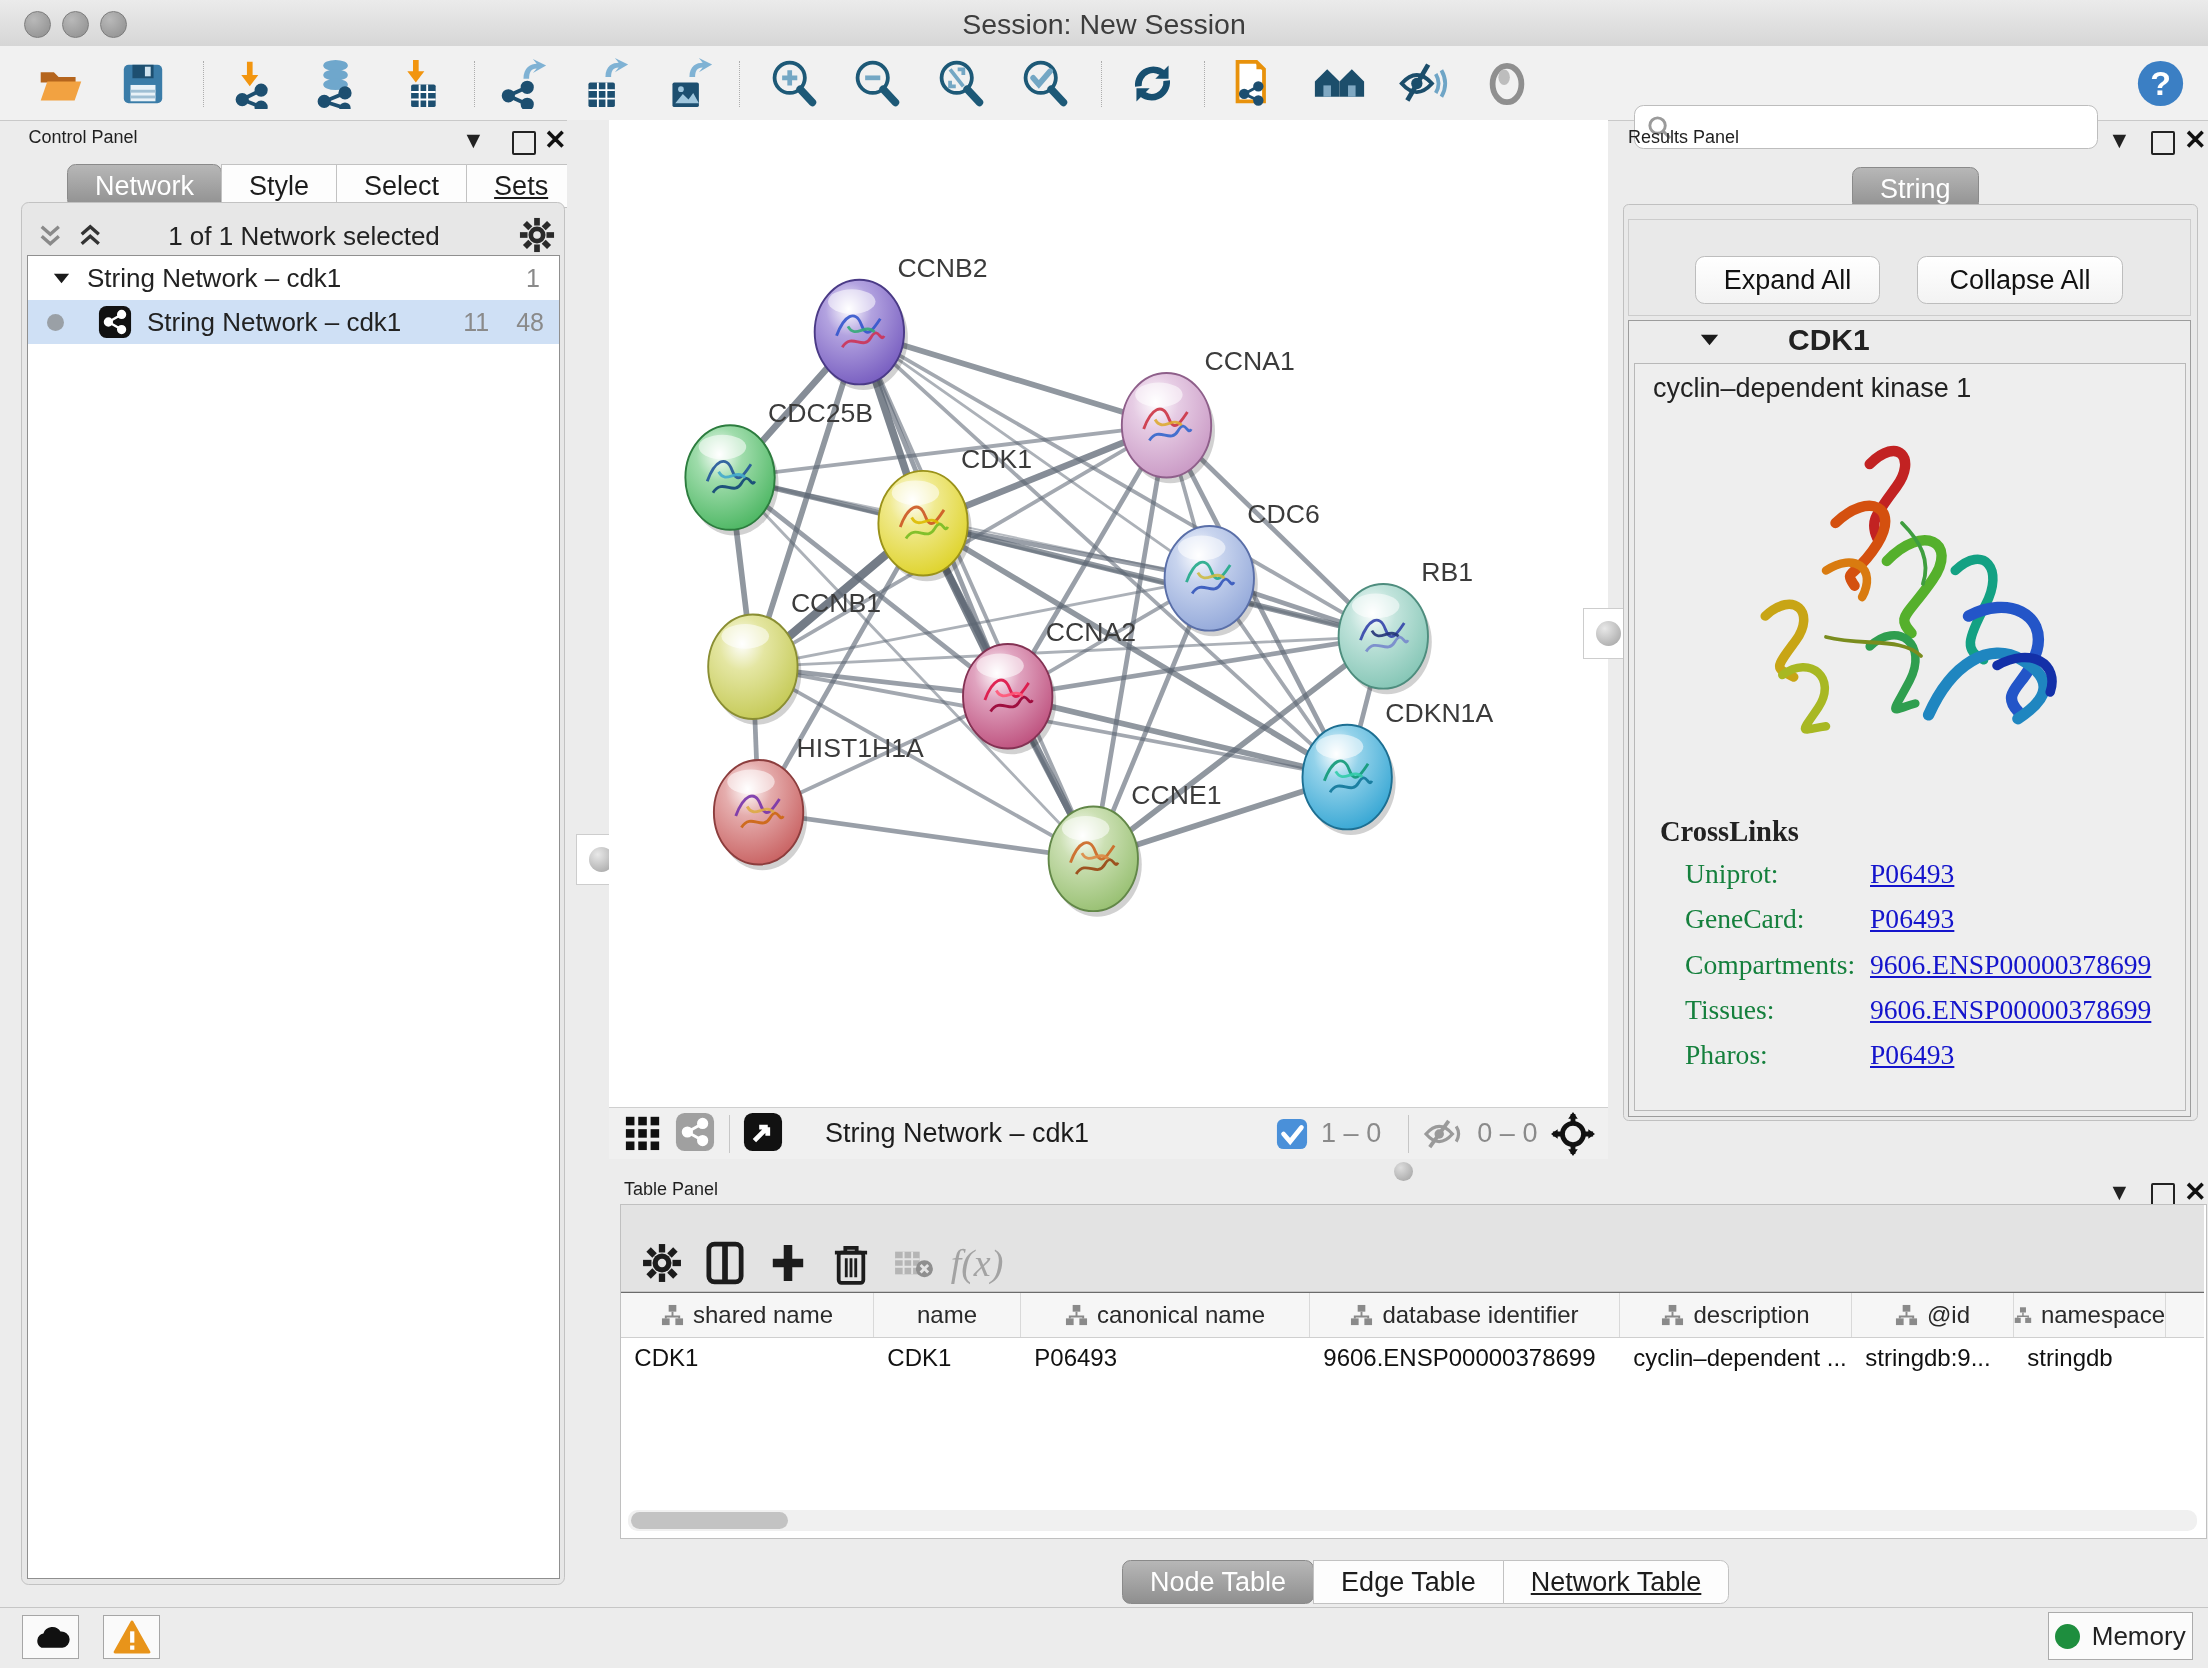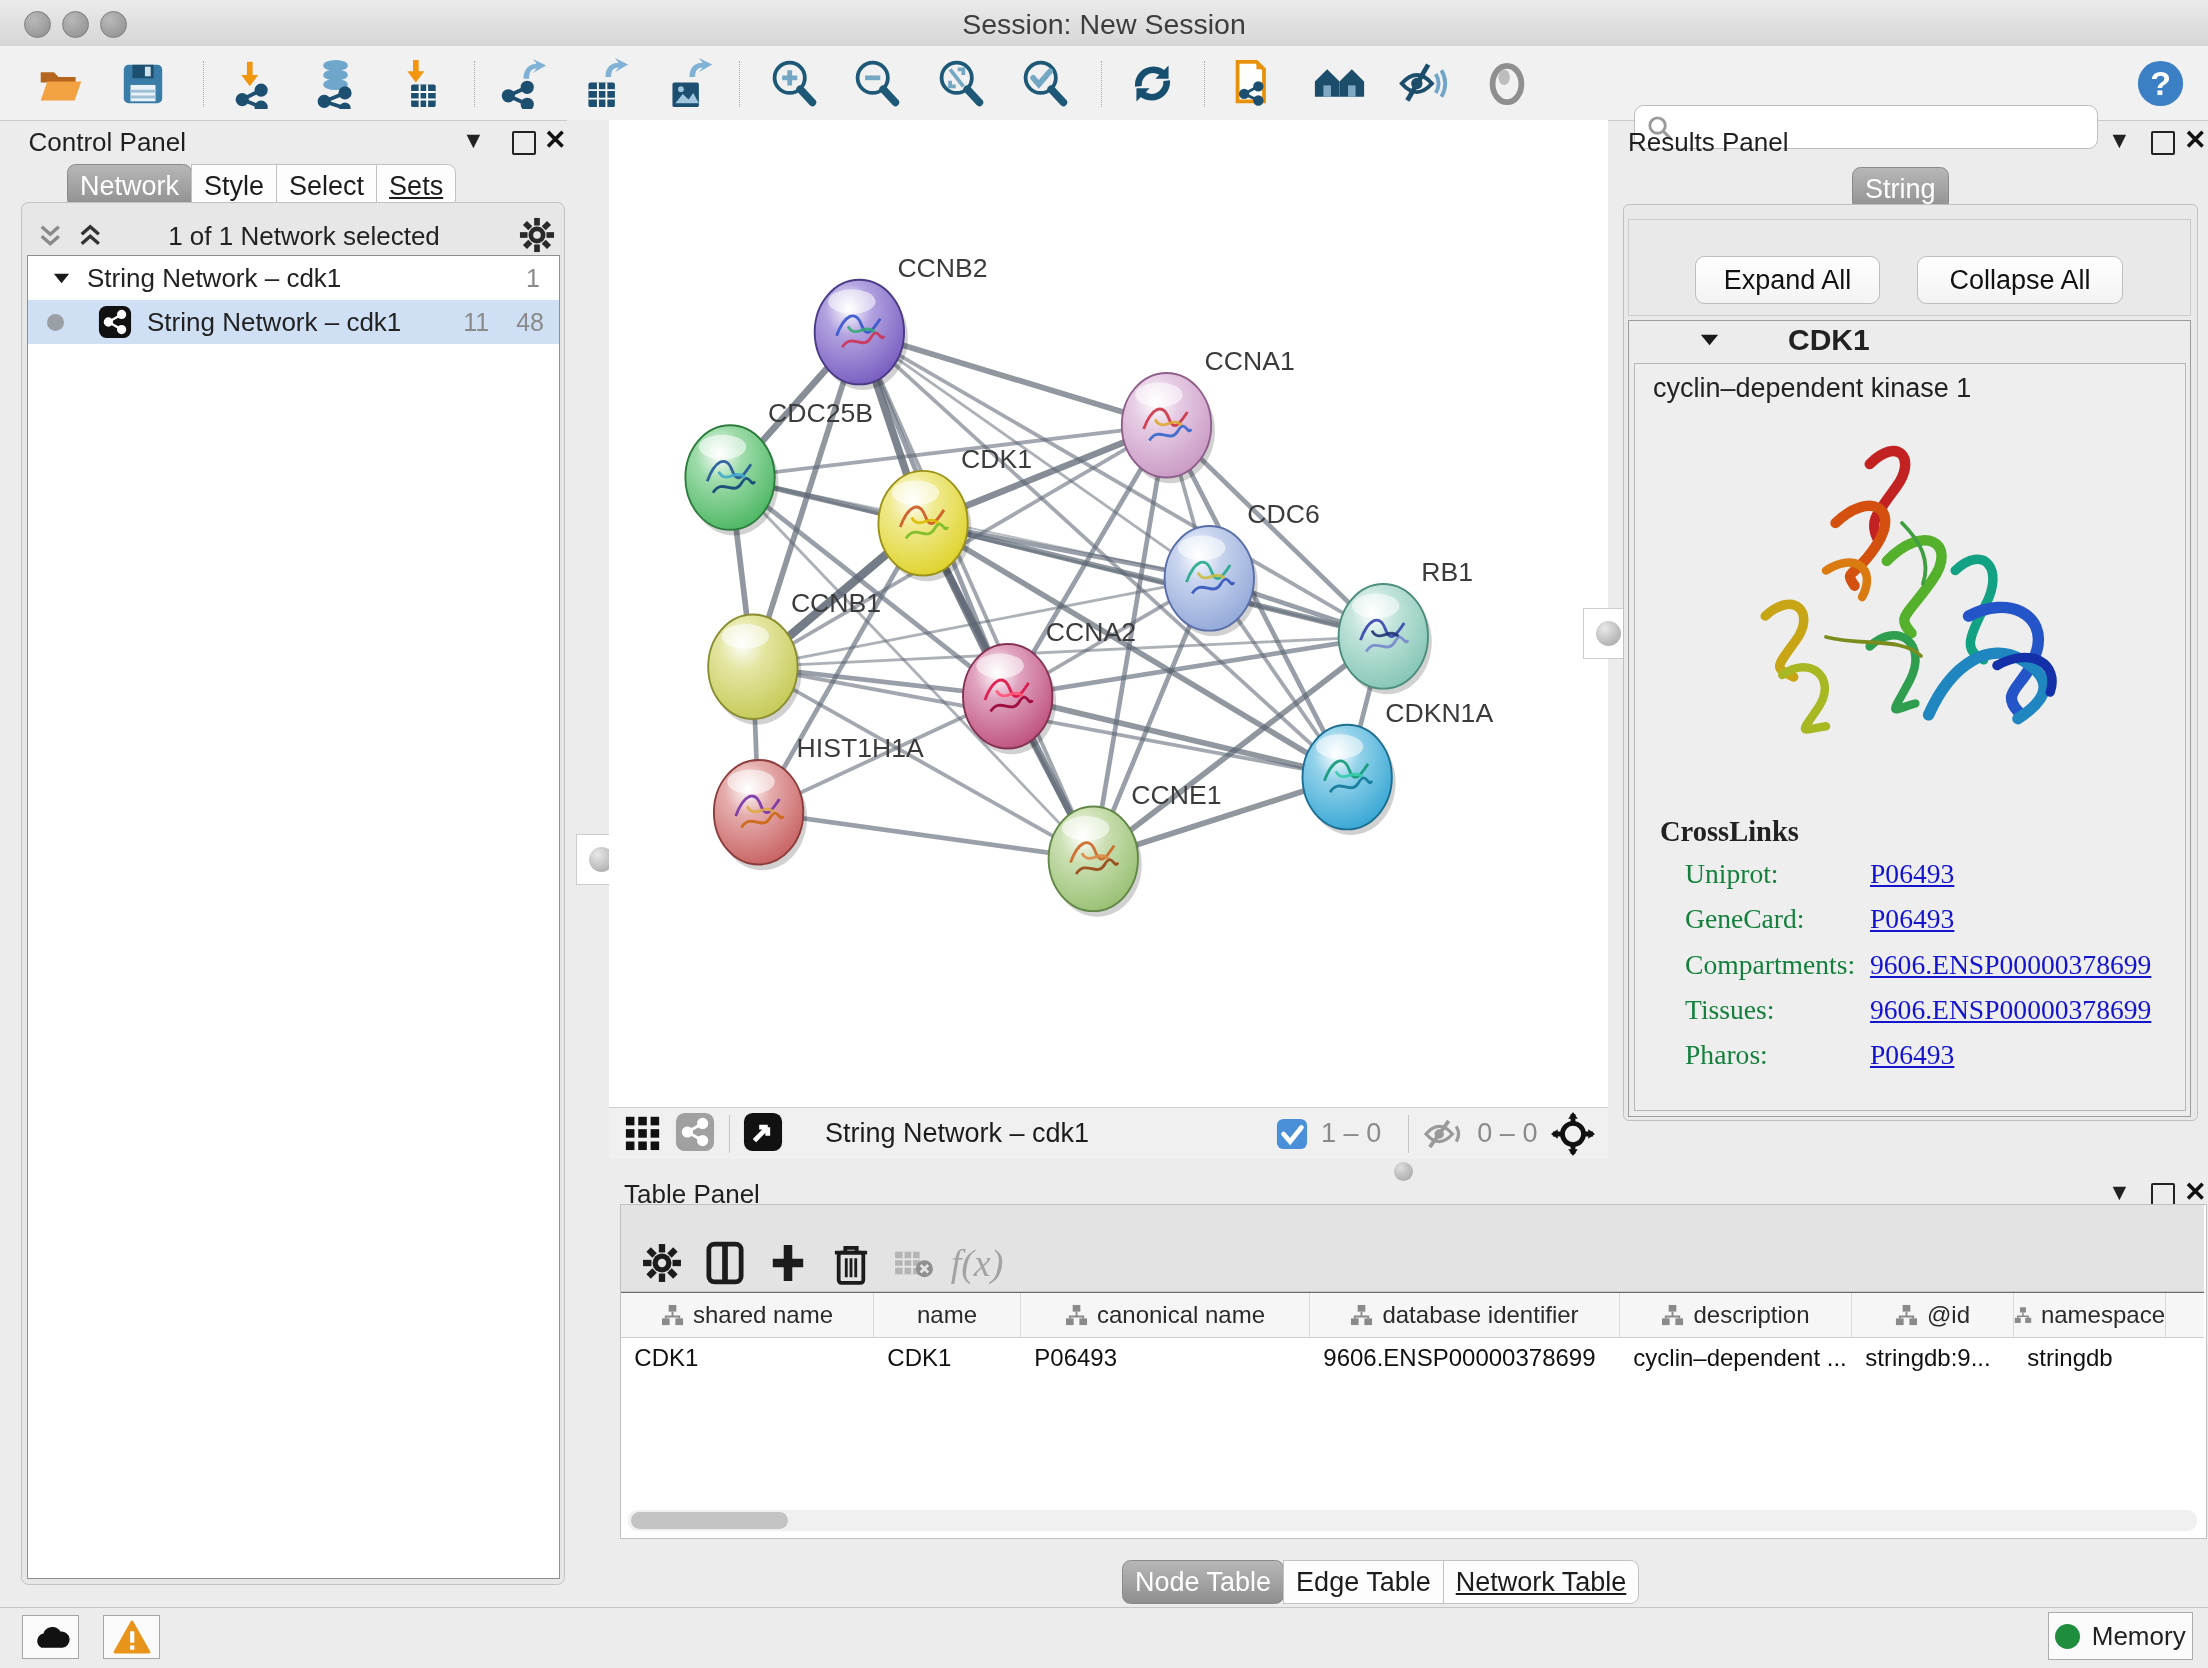--- a/index.html
+++ b/index.html
@@ -11,26 +11,26 @@
             border-bottom:1px solid #b5b5b5;}
   .tl{width:25px;height:25px;border-radius:50%;top:10.5px;background:radial-gradient(circle at 35% 30%,#b9b9b9,#8d8d8d);border:1px solid #7c7c7c;}
   .wtitle{top:7.6px;left:0;width:2208px;text-align:center;font-size:28.5px;color:#3d3d3d;}
   
   .toolbar{left:0;top:46px;width:2208px;height:74px;background:#f1f1f1;border-bottom:1px solid #c9c9c9;}
   .tbi{top:11.4px;width:53px;height:53px;display:flex;align-items:center;justify-content:center;cursor:pointer;}
   .tsep{top:15px;width:0;height:46px;border-left:1.9px dotted #adadad;}
   .search{left:1634px;top:59px;width:464px;height:44px;background:#fff;border:1px solid #bdbdbd;border-radius:9.5px;display:flex;align-items:center;padding-left:11.4px;box-sizing:border-box;}
   .search input{border:none;outline:none;font-size:25px;width:399px;background:transparent;font-family:inherit;}
   
-  .phead-t{font-size:26px;color:#1f1f1f;}
+  .phead-t{font-size:18px;color:#1f1f1f;}
   .picon{font-size:23px;color:#222;cursor:pointer;}
   .sq{width:20px;height:20px;border:2.9px solid #222;border-radius:1.9px;display:inline-block;cursor:pointer;}
   .xx{font-size:27px;font-weight:bold;color:#111;cursor:pointer;}
   .tabrow{display:flex;}
-  .tab{height:42px;line-height:42px;padding:0 12px;background:#fdfdfd;border:1px solid #c2c2c2;margin-left:-1px;
+  .tab{height:42px;line-height:42px;padding:0 27px;background:#fdfdfd;border:1px solid #c2c2c2;margin-left:-1px;
        font-size:27px;color:#1c1c1c;text-align:center;cursor:pointer;}
   .tab:first-child{border-radius:8.6px 0 0 8.6px;}
   .tab:last-child{border-radius:0 8.6px 8.6px 0;text-decoration:underline;}
   .tab.active{background:linear-gradient(#b7b7b7,#8f8f8f);color:#fff;border-color:#8a8a8a;border-radius:8.6px;}
   
   .cp-box{left:21px;top:202px;width:542px;height:1381px;background:#e7e7e7;border:1px solid #c2c2c2;border-radius:7.6px;}
   .tree{left:27px;top:255px;width:531px;height:1322px;background:#fff;border:1px solid #8f8f8f;}
   .trow{height:44px;display:flex;align-items:center;font-size:26px;cursor:pointer;}
   .count{color:#8a8a8a;font-size:25px;}
   

